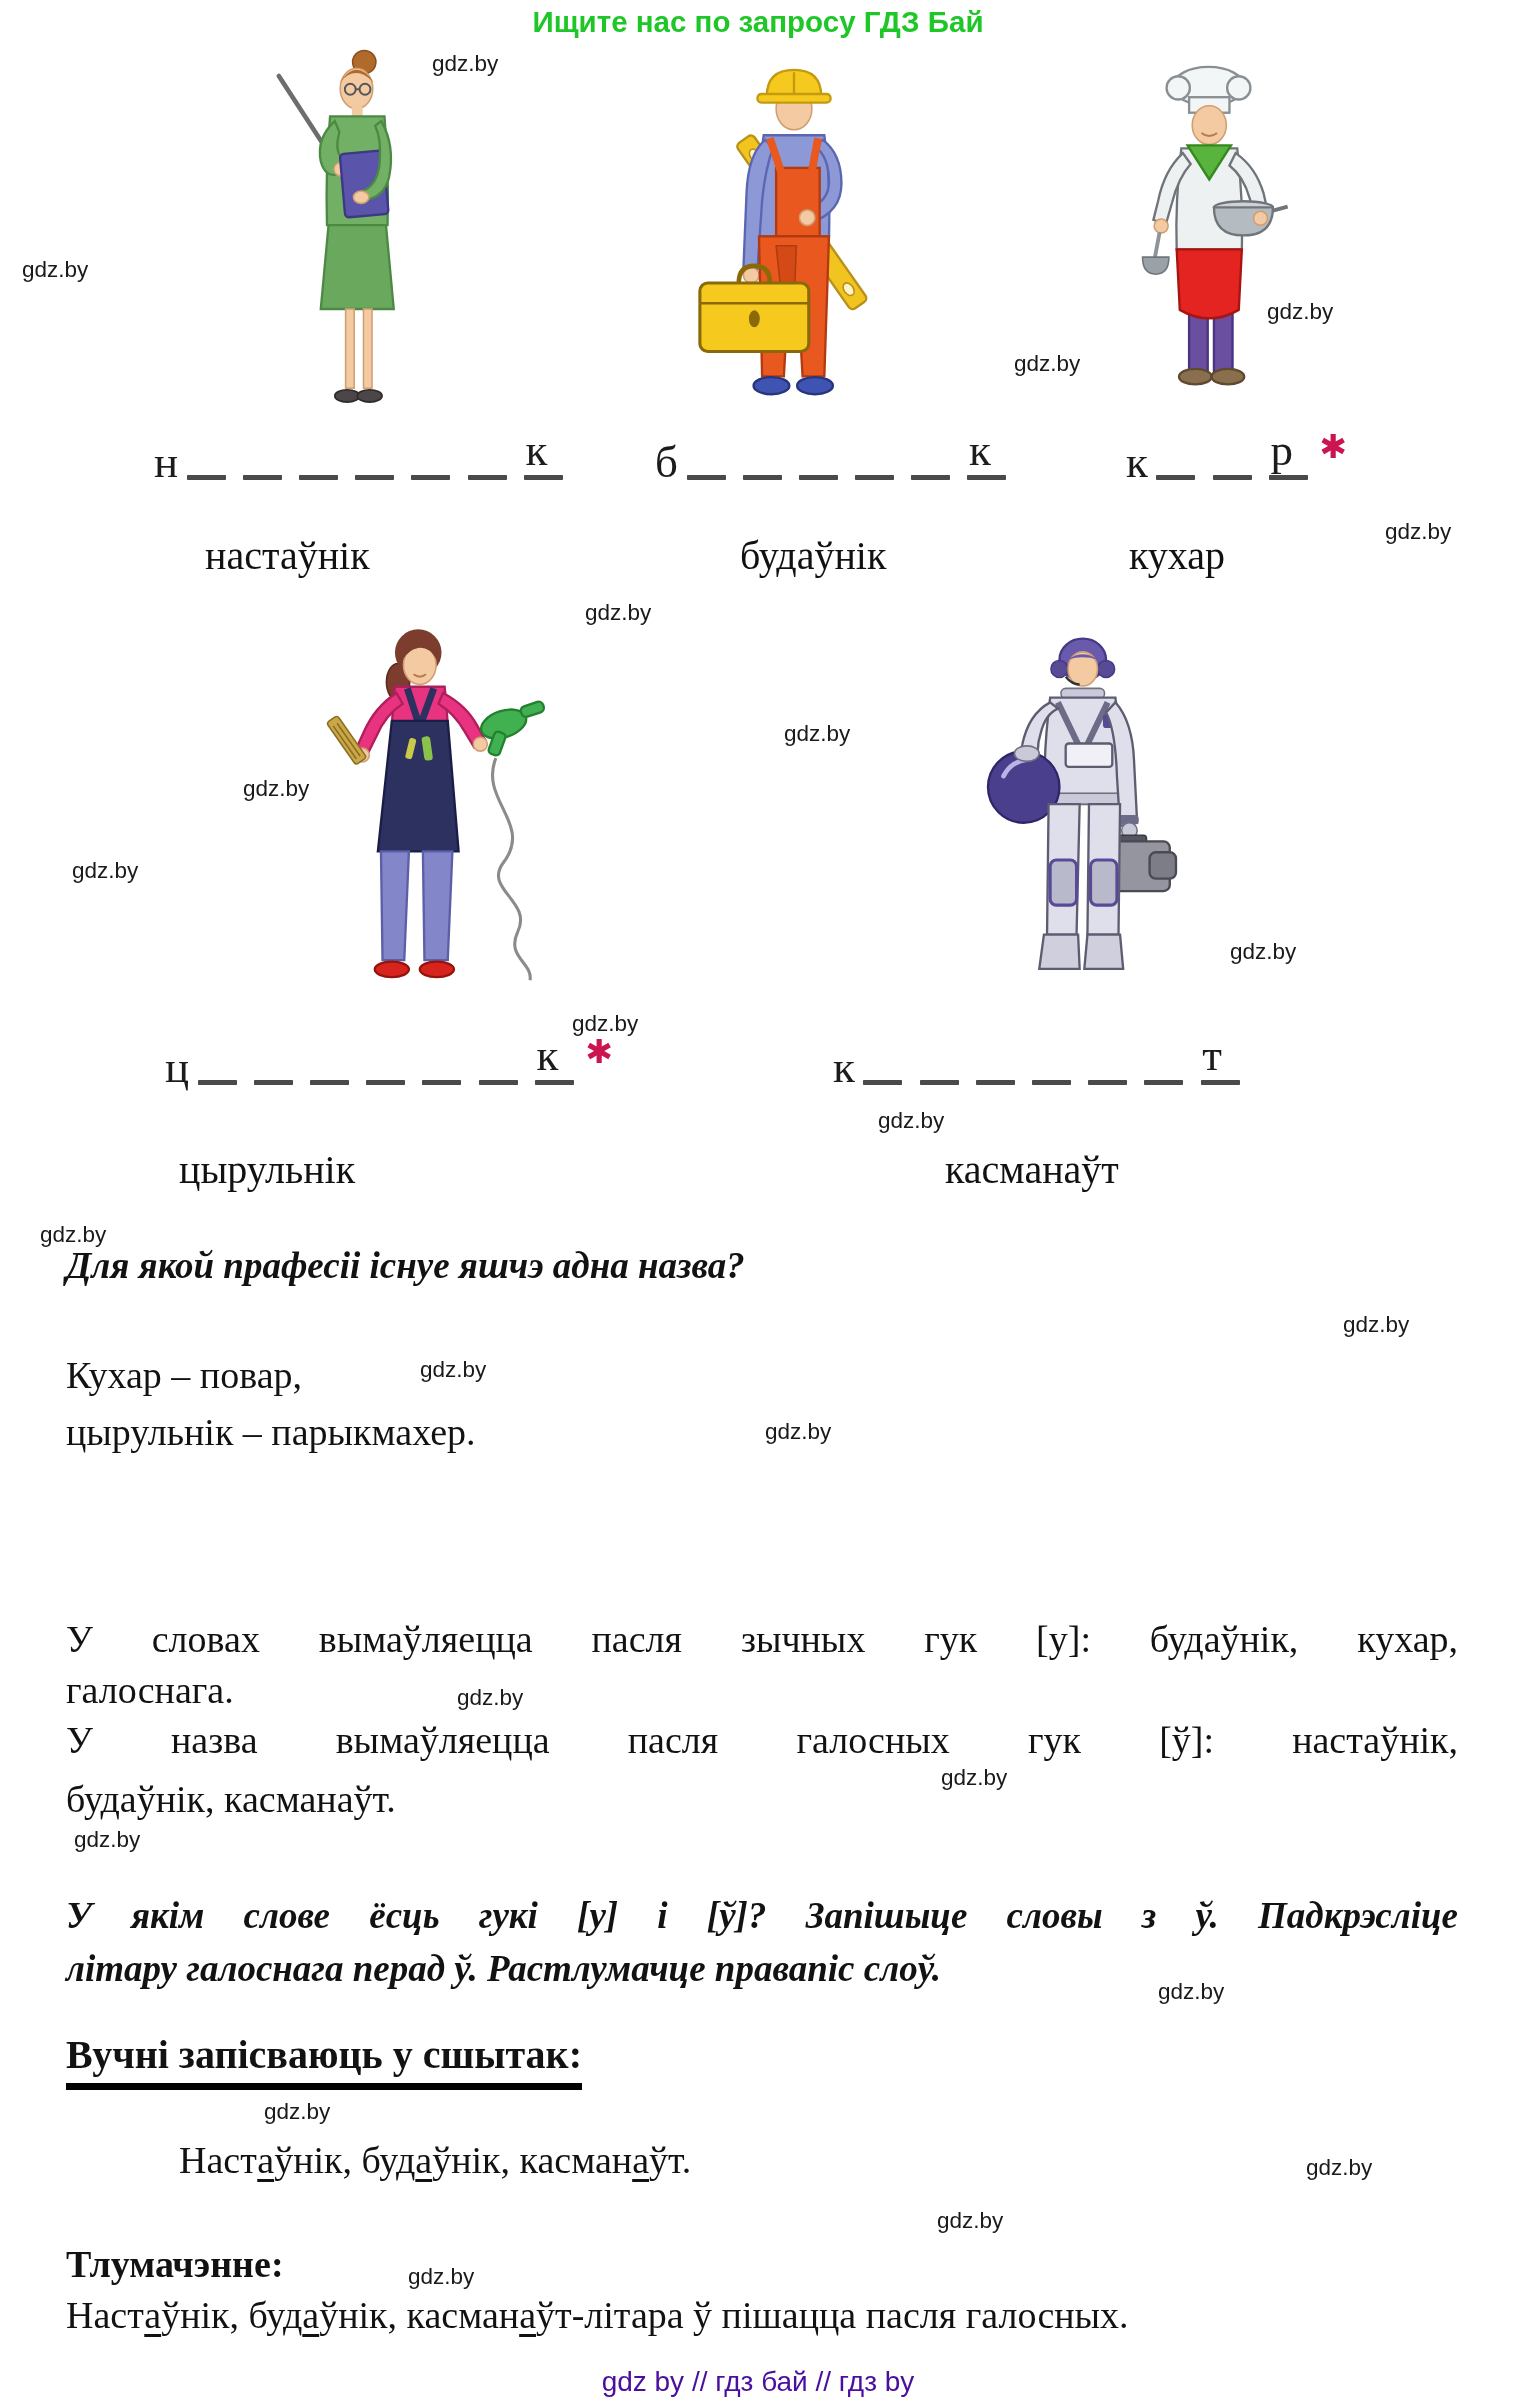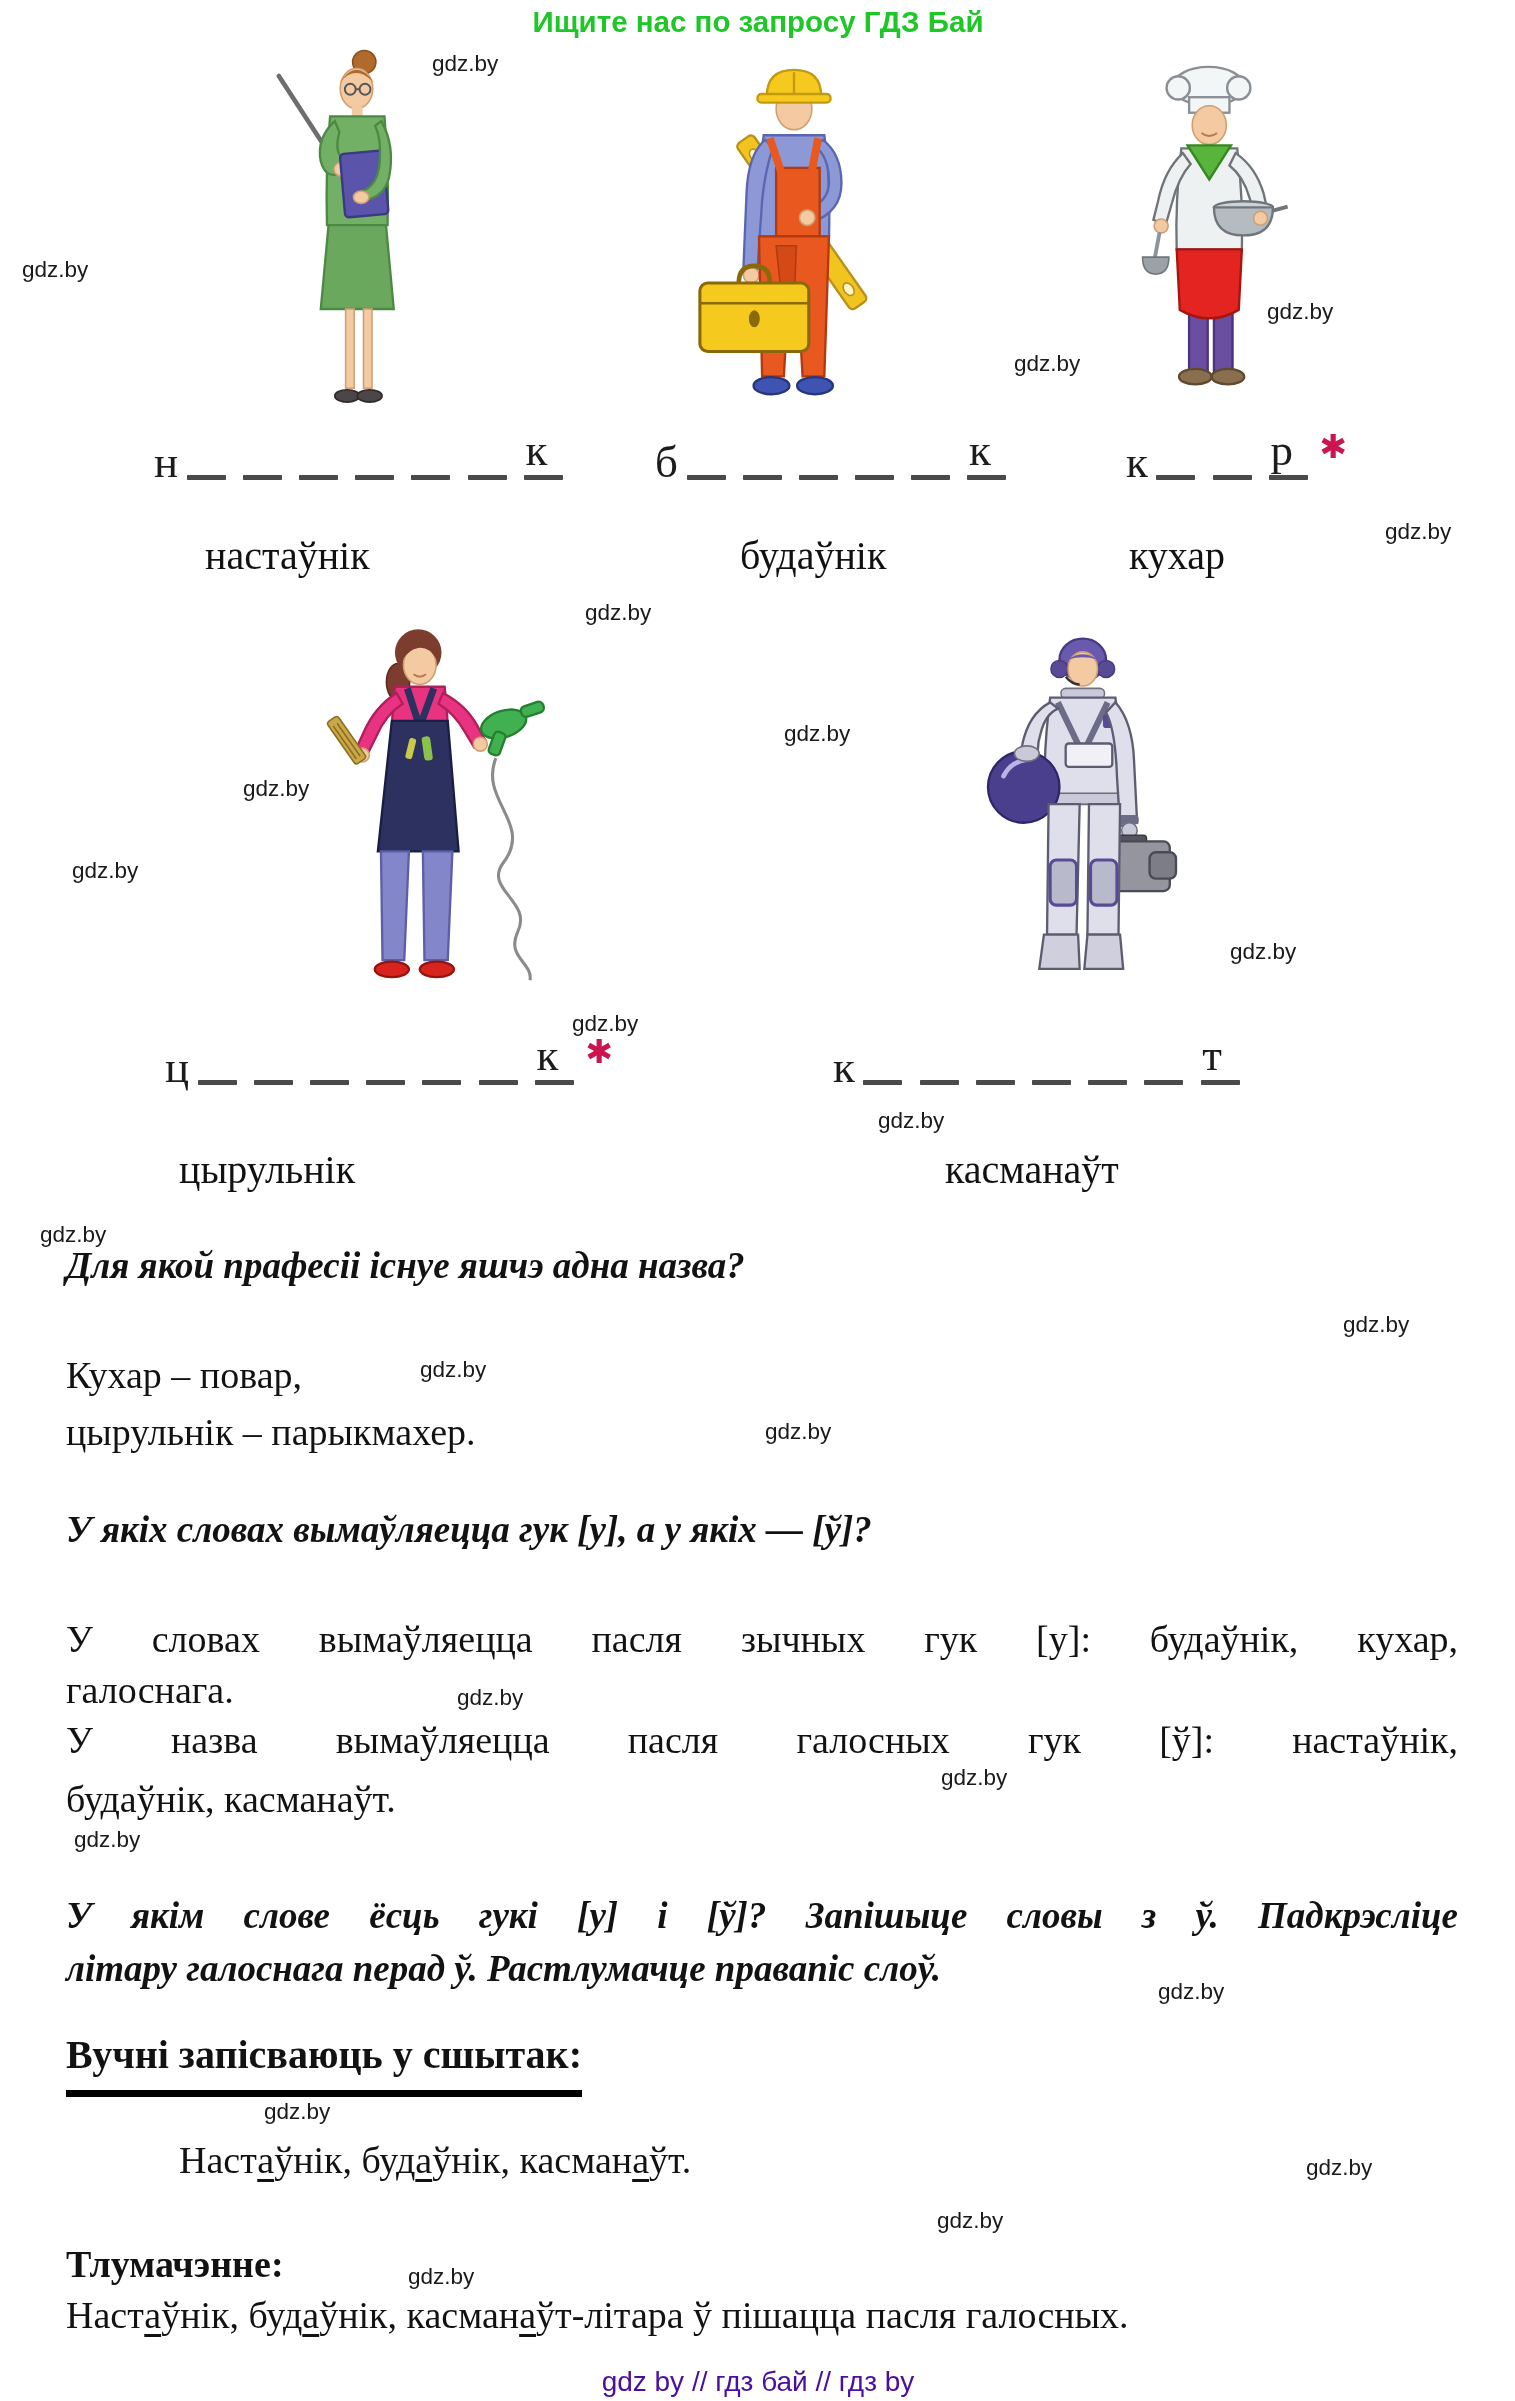--- a/index.html
+++ b/index.html
@@ -24,21 +24,21 @@
   .plast { position:relative; }
   .plast .pletter { position:absolute; bottom:7px; left:1.6px; }
   .past { font-size:33px; line-height:33px; font-weight:bold; color:#cc1550;
           font-family:"DejaVu Sans", sans-serif; margin:0 0 22px 3.1px; }
   .word { position:absolute; font-size:40px; color:#111; }
   
   .tline { position:absolute; left:66px; width:1392px; font-size:38px; color:#121212; white-space:nowrap; }
   .just { white-space:normal; text-align:justify; text-align-last:justify; }
   .bi { font-weight:bold; font-style:italic; font-size:37px; }
   .b  { font-weight:bold; }
-  .hund { display:inline-block; border-bottom:7px solid #000; padding-bottom:12px; font-size:40px; }
+  .hund { display:inline-block; border-bottom:7px solid #000; padding-bottom:5px; font-size:40px; }
   .umark { text-decoration:underline; text-decoration-thickness:3.1px; text-underline-offset:6.2px; }
   .footer {
     position:absolute; top:2366px; left:0; width:100%; text-align:center;
     font-family:"Liberation Sans", sans-serif; font-size:28px; color:#4a0f9e;
   }
 </style>
 </head>
 <body>
 
 <div class="page" id="page">
@@ -244,21 +244,20 @@
   <span class="word" style="left:205px;top:532px">настаўнік</span>
   <span class="word" style="left:740px;top:532px">будаўнік</span>
   <span class="word" style="left:1129px;top:532px">кухар</span>
   <span class="word" style="left:179px;top:1146px">цырульнік</span>
   <span class="word" style="left:945px;top:1146px">касманаўт</span>
 
   <div class="tline bi" style="top:1244px">Для якой прафесіі існуе яшчэ адна назва?</div>
   <div class="tline" style="top:1353px">Кухар – повар,</div>
   <div class="tline" style="top:1410px">цырульнік – парыкмахер.</div>
 
-  <div class="tline bi" style="top:1508px">У якіх словах вымаўляецца гук [у], а у якіх — [ў]?</div>
   <div class="tline just" style="top:1617px">У словах вымаўляецца пасля зычных гук [у]: будаўнік, кухар,</div>
   <div class="tline" style="top:1668px">галоснага.</div>
   <div class="tline just" style="top:1718px">У назва вымаўляецца пасля галосных гук [ў]: настаўнік,</div>
   <div class="tline" style="top:1777px">будаўнік, касманаўт.</div>
 
   <div class="tline bi just" style="top:1894px">У якім слове ёсць гукі [у] і [ў]? Запішыце словы з ў. Падкрэсліце</div>
   <div class="tline bi" style="top:1947px">літару  галоснага перад ў. Растлумачце правапіс слоў.</div>
 
   <div class="tline" style="top:2031px">
     <span class="b hund">Вучні запісваюць у сшытак:</span>

